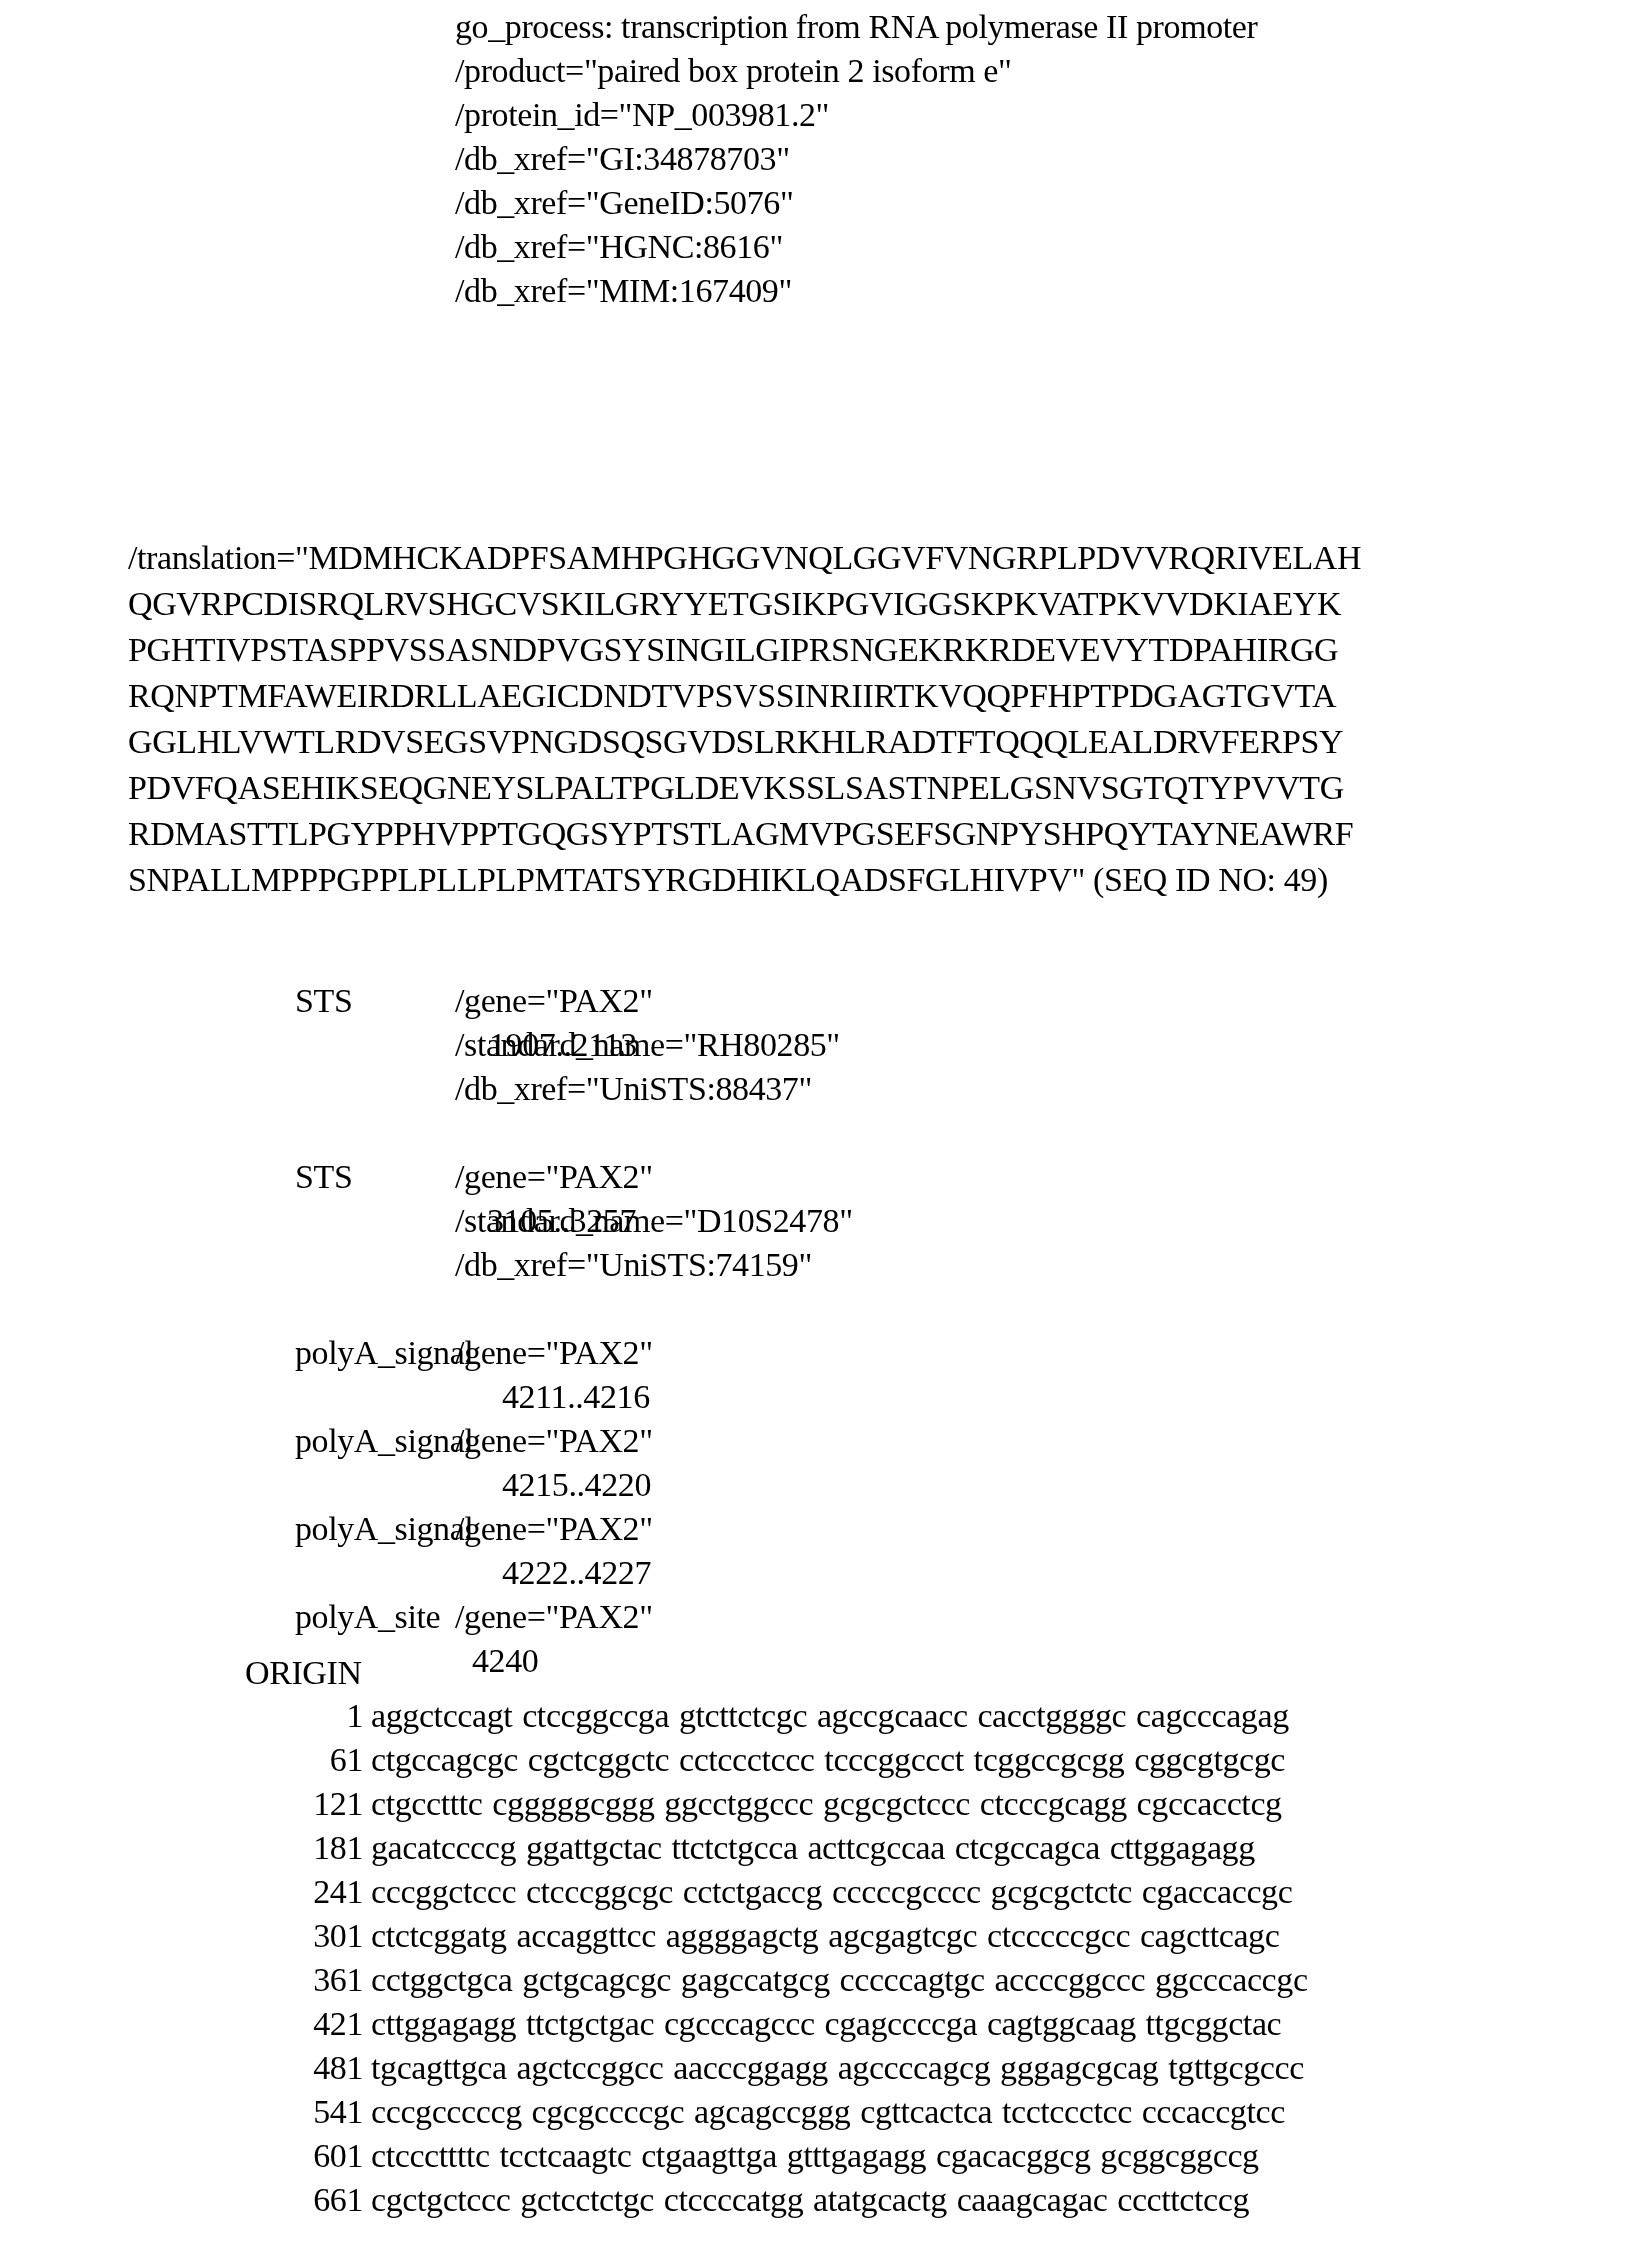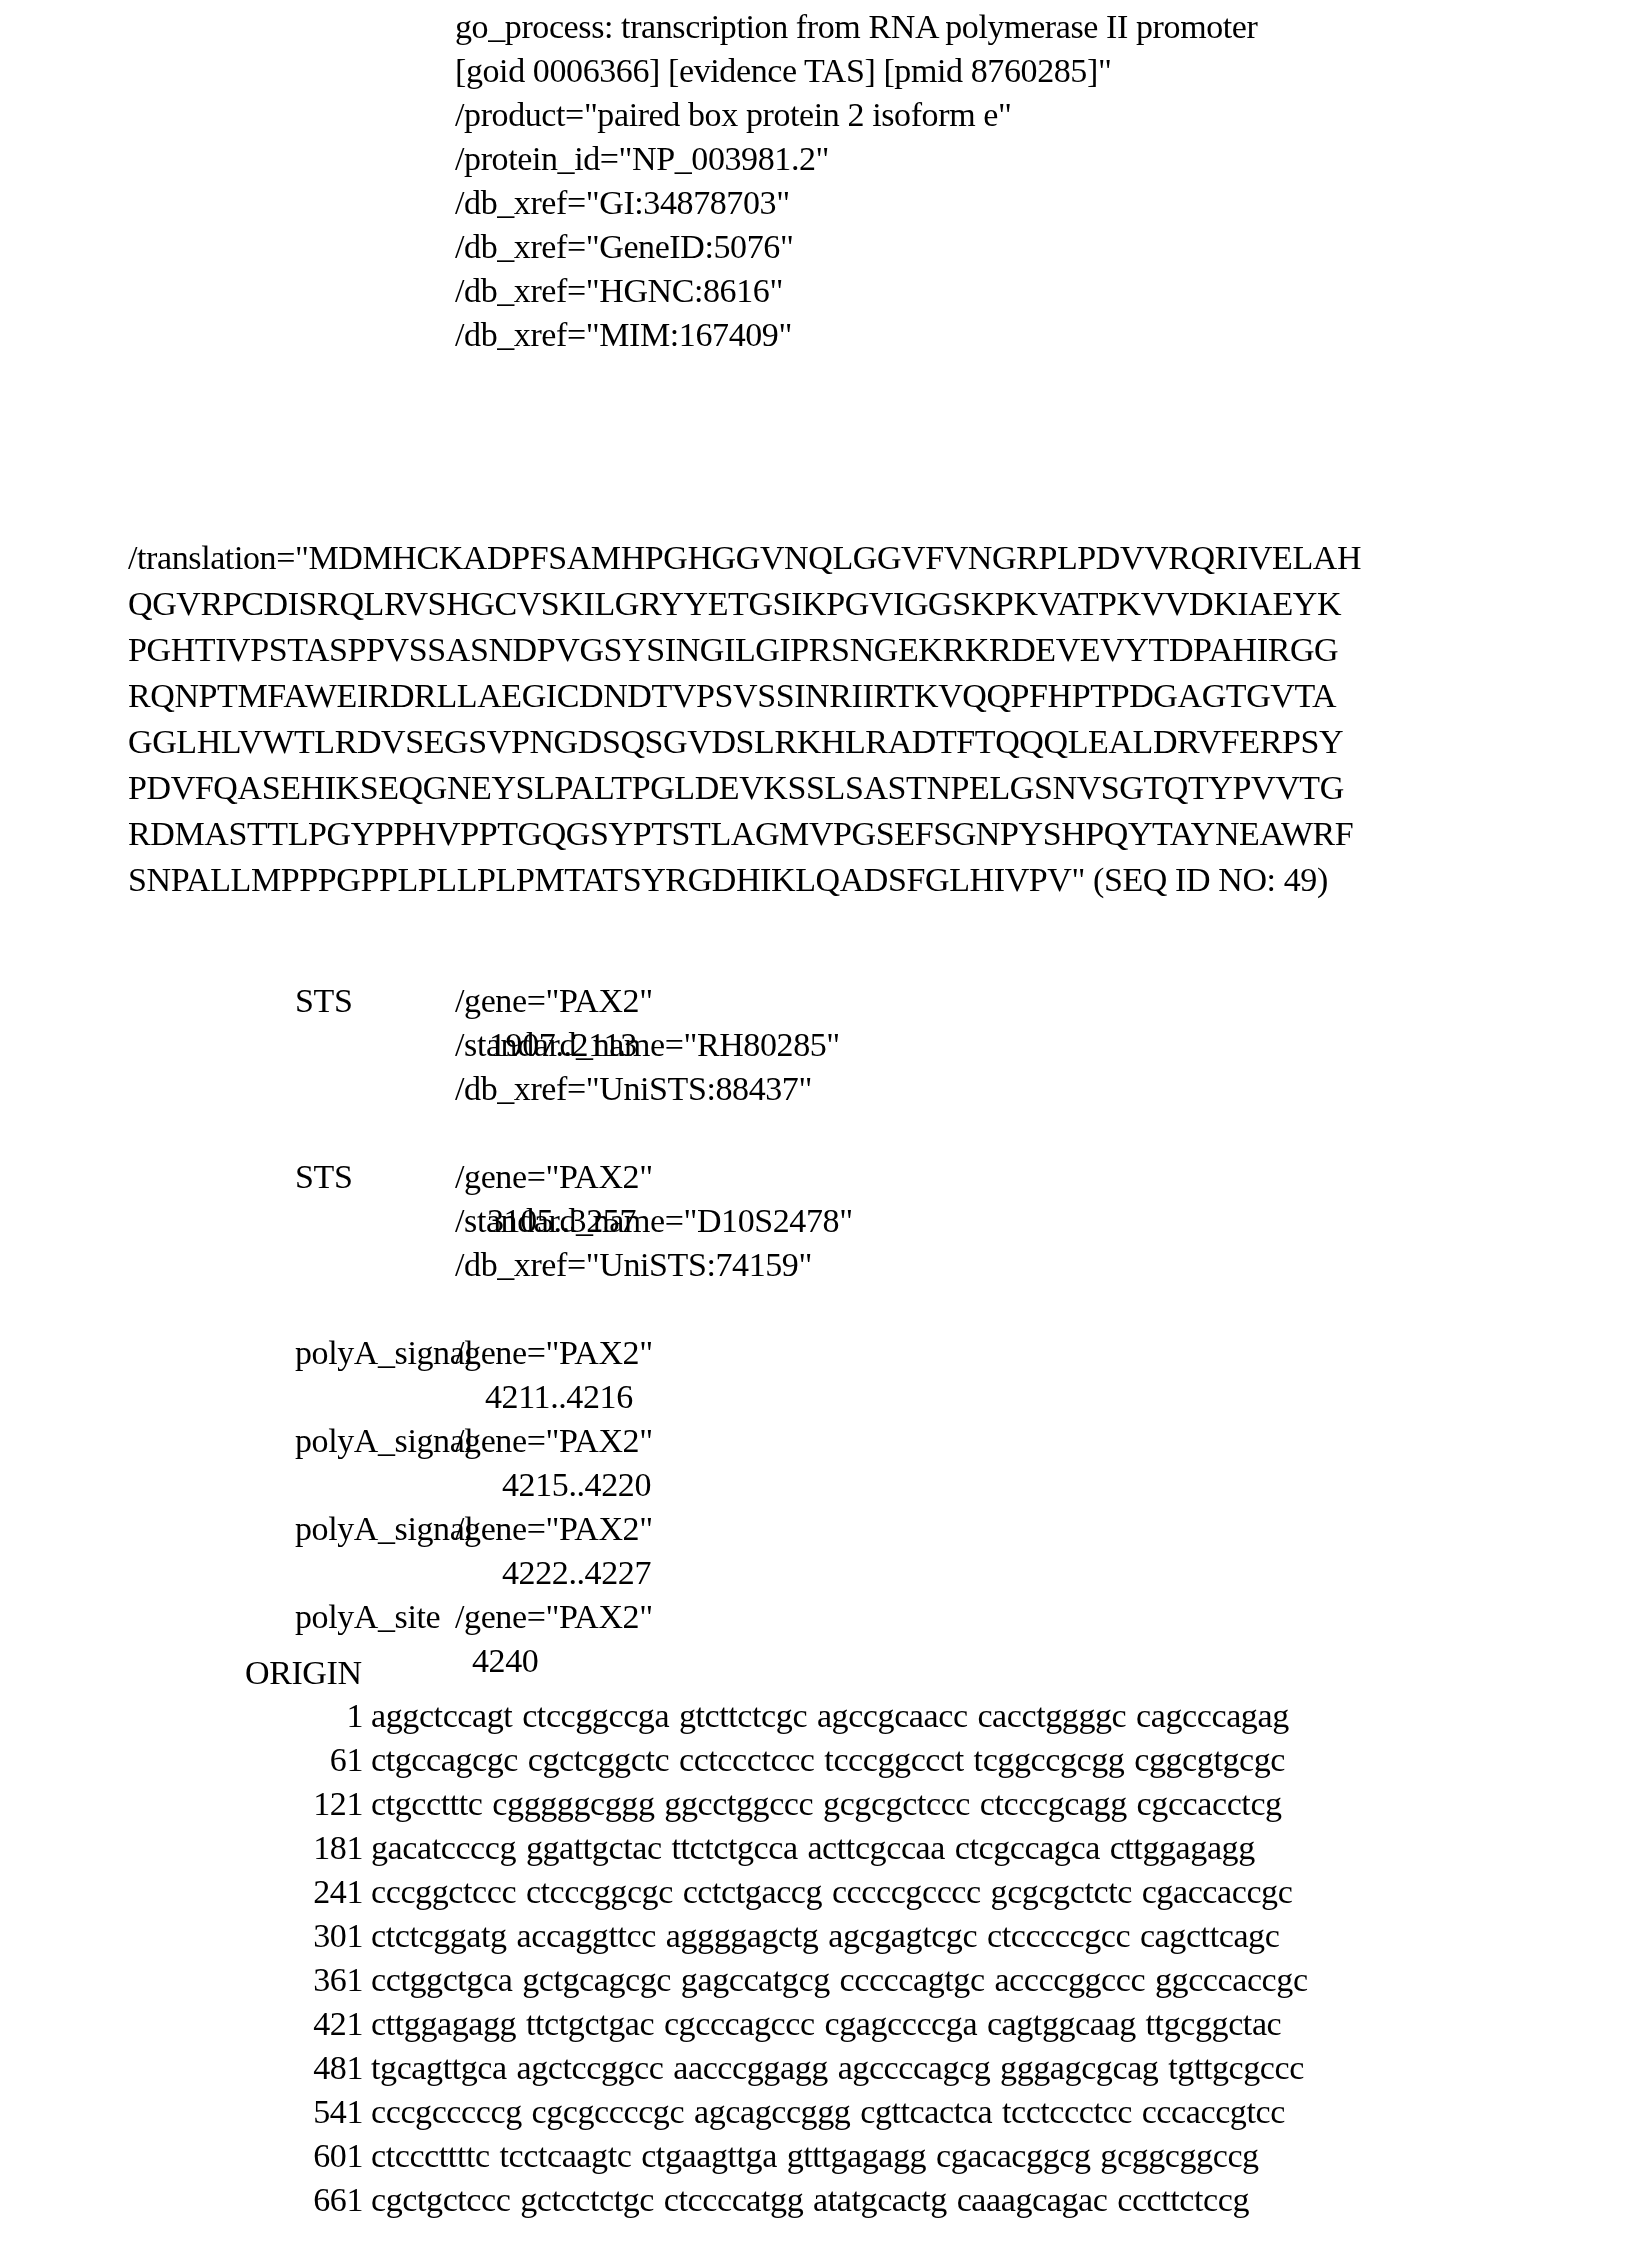--- a/index.html
+++ b/index.html
@@ -47,21 +47,20 @@
     #origin { left: 287px; top: 1694px; }
     .seq-row { position: relative; height: 44px; line-height: 44px; white-space: pre; }
     .seq-num { position: absolute; right: 1358px; text-align: right; width: 101px; left: -25px; }
     .seq-bases { position: absolute; left: 84px; word-spacing: 1.7px; }
   </style>
 </head>
 <body>
 
 <div class="block" id="qualifiers">
   <div class="line">go_process: transcription from RNA polymerase II promoter</div>
-  <div class="line">[goid 0006366] [evidence TAS] [pmid 8760285]"</div>
   <div class="line">/product="paired box protein 2 isoform e"</div>
   <div class="line">/protein_id="NP_003981.2"</div>
   <div class="line">/db_xref="GI:34878703"</div>
   <div class="line">/db_xref="GeneID:5076"</div>
   <div class="line">/db_xref="HGNC:8616"</div>
   <div class="line">/db_xref="MIM:167409"</div>
 </div>
 
 <div class="block" id="translation">
   <div class="line">/translation="MDMHCKADPFSAMHPGHGGVNQLGGVFVNGRPLPDVVRQRIVELAH</div>
@@ -87,21 +86,21 @@
   <div class="feat-row">
     <span class="feat-key">STS</span>
     <span class="feat-loc" style="left:192px">3105..3257</span>
   </div>
   <div class="feat-row"><span class="feat-qual">/gene="PAX2"</span></div>
   <div class="feat-row"><span class="feat-qual">/standard_name="D10S2478"</span></div>
   <div class="feat-row"><span class="feat-qual">/db_xref="UniSTS:74159"</span></div>
 
   <div class="feat-row">
     <span class="feat-key">polyA_signal</span>
-    <span class="feat-loc" style="left:190px">4211..4216</span>
+    <span class="feat-loc" style="left:207px">4211..4216</span>
   </div>
   <div class="feat-row"><span class="feat-qual">/gene="PAX2"</span></div>
 
   <div class="feat-row">
     <span class="feat-key">polyA_signal</span>
     <span class="feat-loc" style="left:207px">4215..4220</span>
   </div>
   <div class="feat-row"><span class="feat-qual">/gene="PAX2"</span></div>
 
   <div class="feat-row">

